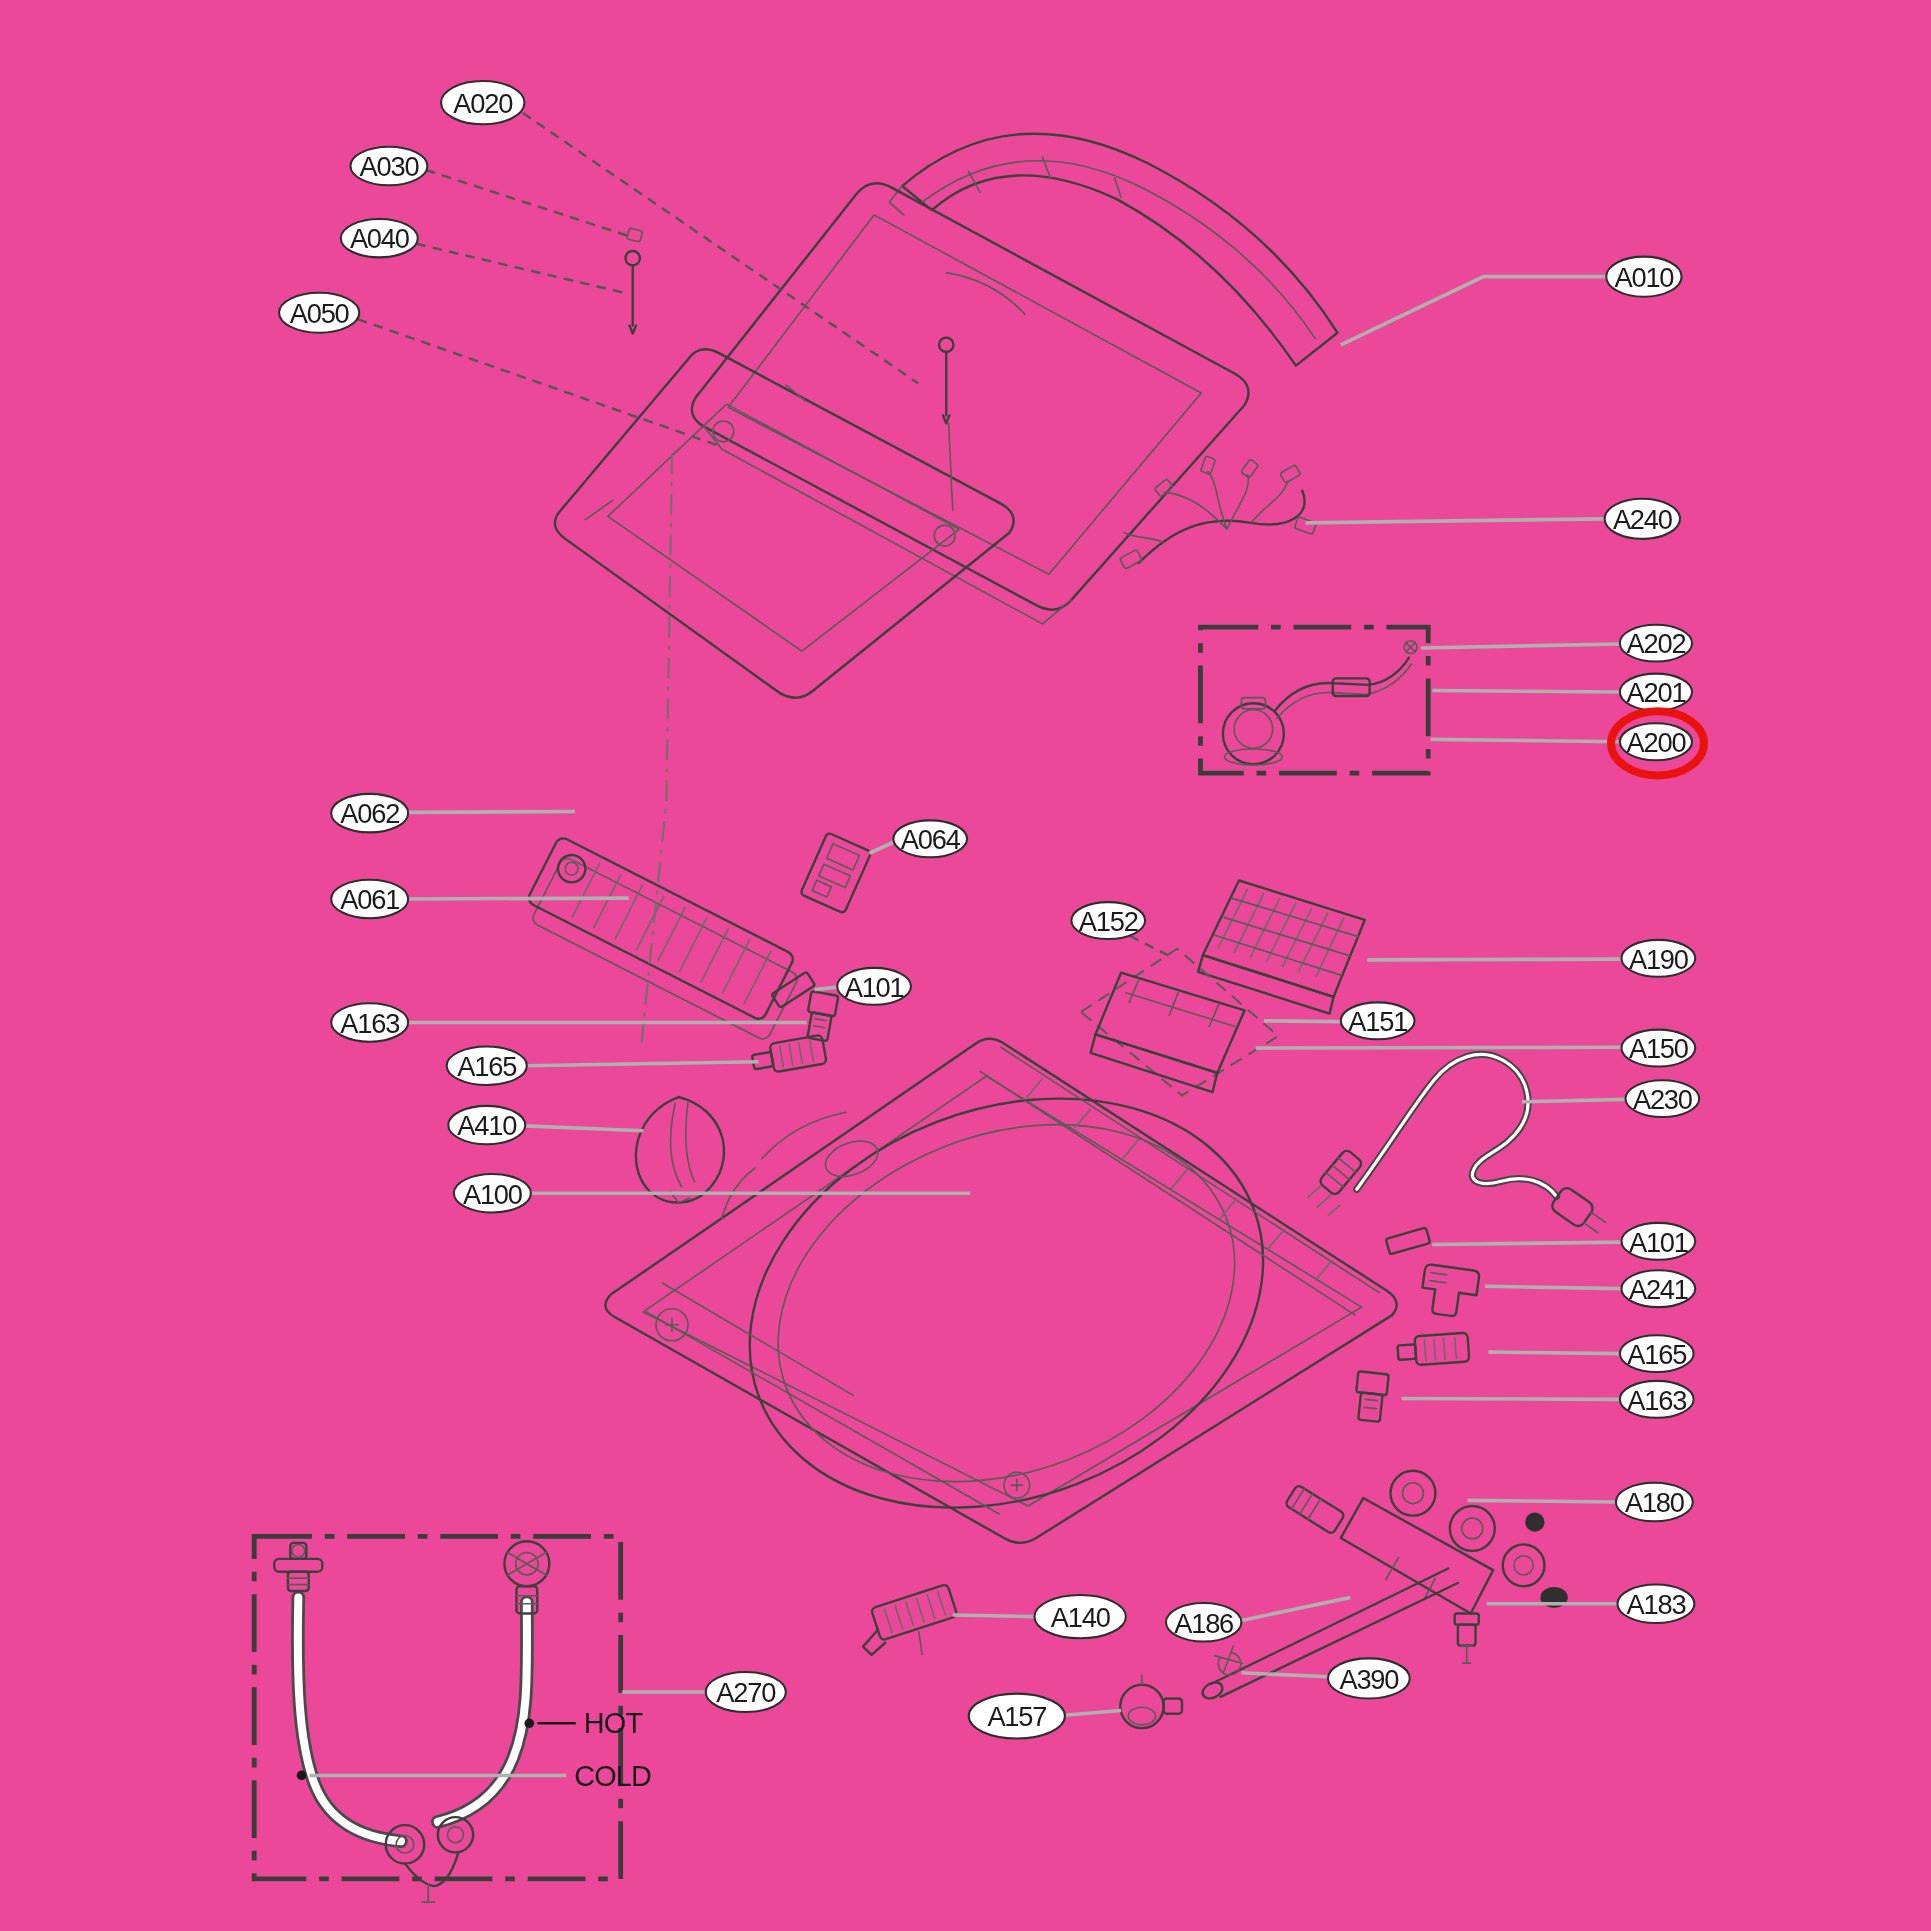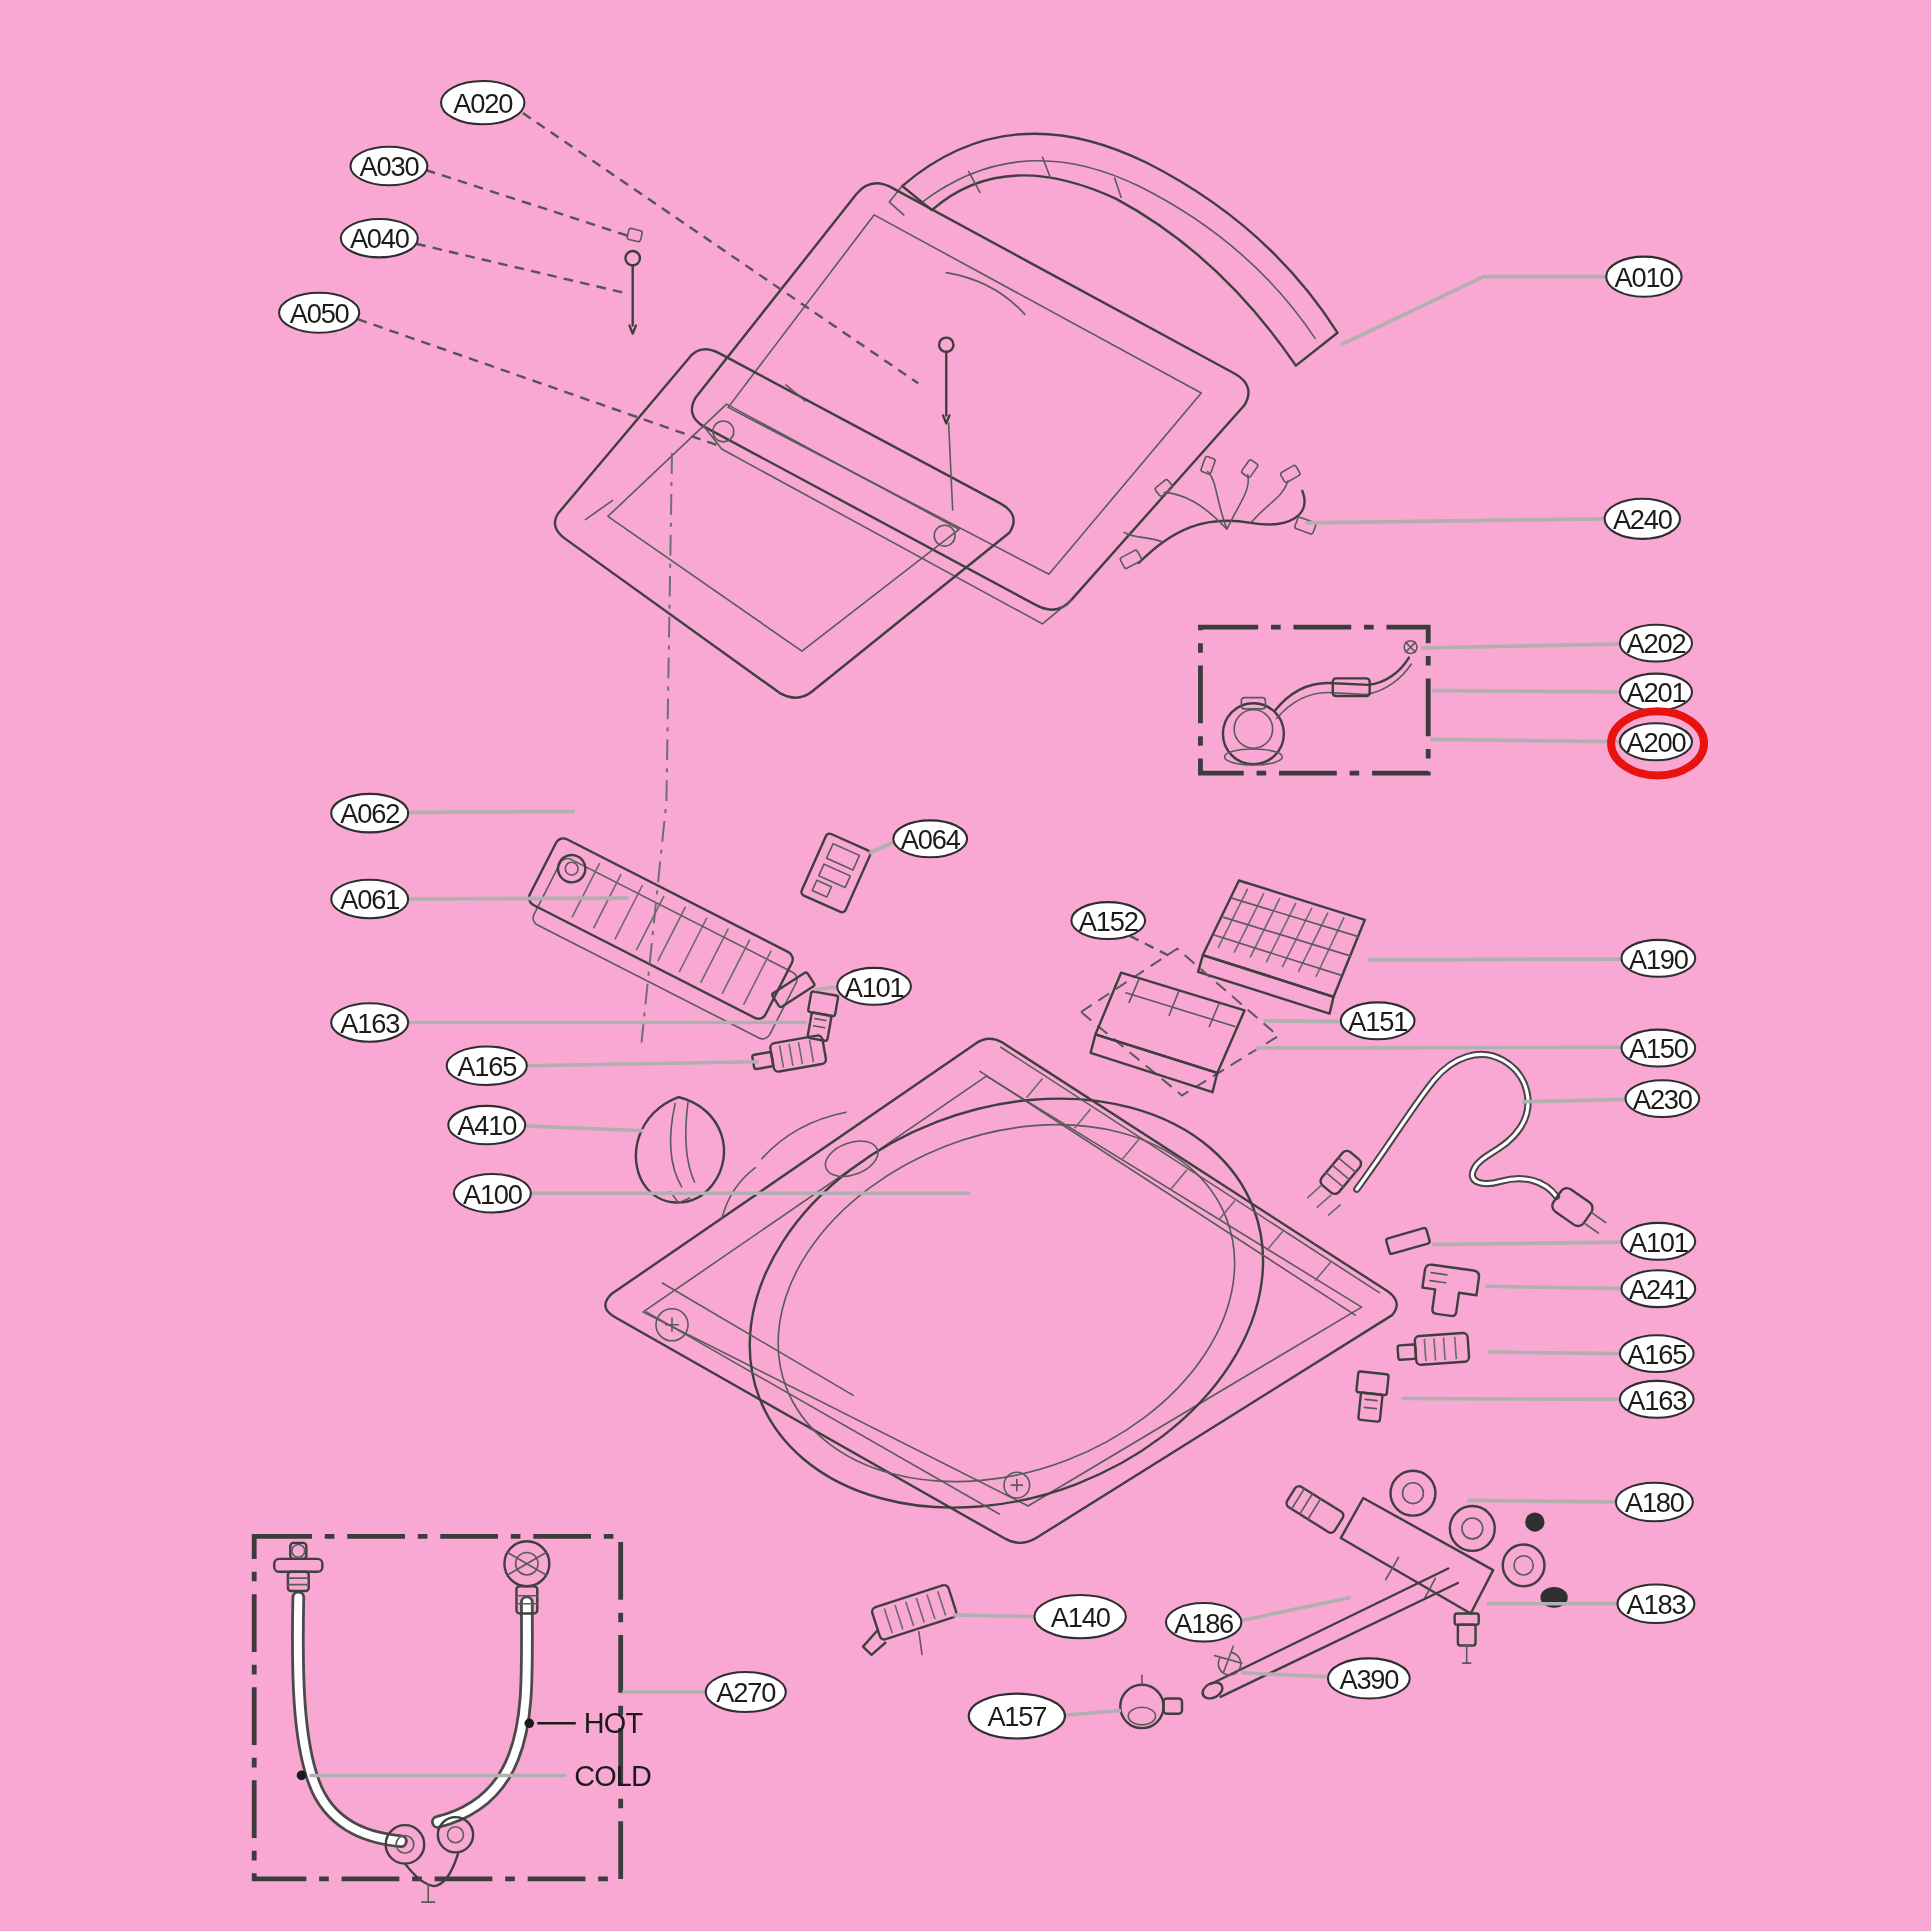--- a/index.html
+++ b/index.html
@@ -1,16 +1,16 @@
 <!DOCTYPE html>
 <html style="font-size:13px"><head>
 <meta charset="utf-8">
 <style>
   html,body{margin:0;padding:0;background:#ffffff;}
-  .stage{position:relative;width:1931px;height:1931px;background:#f9a8d4;overflow:hidden;}
+  .stage{position:relative;width:1931px;height:1931px;background:#ec4899;overflow:hidden;}
   svg{display:block;width:100%;height:100%;}
   .art{stroke:#3f3f3f;stroke-width:3;fill:none;stroke-linejoin:round;stroke-linecap:round;}
   .art-thin{stroke:#5a5a5a;stroke-width:2;fill:none;stroke-linejoin:round;stroke-linecap:round;}
   .art-fill{fill:#2f2f2f;stroke:none;}
   .hatch{stroke:#6a6a6a;stroke-width:2;fill:none;}
   .dashbox{stroke:#3c3c3c;stroke-width:6;fill:none;stroke-dasharray:72 16 12 16;}
   .dashdiamond{stroke:#5a5a5a;stroke-width:2.5;fill:none;stroke-dasharray:16 10;}
   .construct{stroke:#6f6f6f;stroke-width:2.5;fill:none;stroke-dasharray:26 10 5 10;}
   .hose-outer{stroke:#4a4a4a;stroke-width:17;fill:none;stroke-linecap:round;}
   .hose-inner{stroke:#ffffff;stroke-width:10;fill:none;stroke-linecap:round;}

